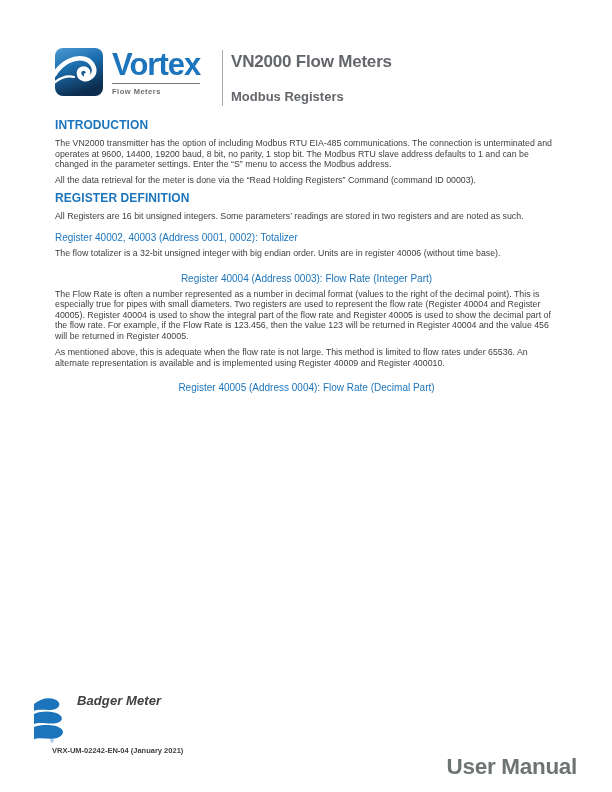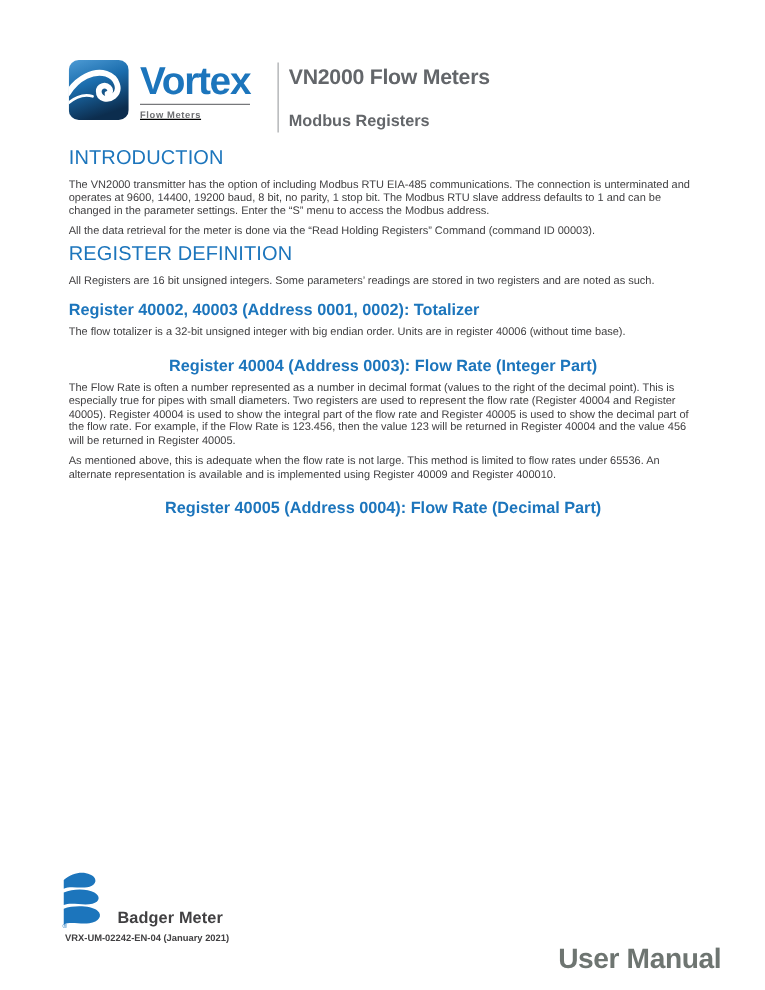--- a/index.html
+++ b/index.html
@@ -8,21 +8,21 @@
     position: relative;
     width: 612px;
     height: 792px;
     margin: 0 auto;
     background: #ffffff;
     font-family: "Liberation Sans", sans-serif;
     overflow: hidden;
   }
 
   
-  .header { position: absolute; left: 55px; top: 48px; display: flex; align-items: center; text-decoration: underline; }
+  .header { position: absolute; left: 55px; top: 48px; display: flex; align-items: center; }
   .logo-icon { width: 48px; height: 48px; display: block; }
   .wordmark { margin-left: 9px; display: inline-block; }
   .brand-name {
     font-size: 31px; font-weight: bold; color: #1C75BC;
     line-height: 34px; letter-spacing: -1px;
     display: inline-block;
     border-bottom: 1.5px solid #77787B;
     padding-bottom: 1px;
   }
   .brand-sub {
@@ -33,36 +33,36 @@
     position: absolute; left: 222px; top: 50px;
     width: 1px; height: 56px; background: #A7A9AC;
   }
   .doc-titles { position: absolute; left: 231px; top: 52px; width: 330px; }
   .doc-title { font-size: 17px; font-weight: bold; color: #63666A; letter-spacing: -0.2px; }
   .doc-subtitle { font-size: 13px; font-weight: bold; color: #63666A; margin-top: 17px; }
 
   
   .content { position: absolute; left: 55px; top: 118px; width: 503px; }
   .section-heading {
-    font-size: 16px; font-weight: normal; color: #1C75BC;
+    font-size: 12px; font-weight: bold; color: #1C75BC;
     letter-spacing: 0.1px; margin-bottom: 6px;
   }
   .section-heading.spaced { margin-top: 0; }
   .register-heading {
-    font-size: 13px; font-weight: bold; color: #1C75BC;
+    font-size: 10px; font-weight: normal; color: #1C75BC;
     margin-top: 10px; margin-bottom: 5px;
   }
   .register-heading.spaced { margin-top: 14px; text-align: center; }
   .content p {
     font-size: 8.8px; line-height: 10.6px; color: #414042;
     margin-bottom: 5.5px;
   }
 
   
-  .footer-logo { position: absolute; left: 49px; top: 697px; display: flex; align-items: flex-end; }
+  .footer-logo { position: absolute; left: 32px; top: 697px; display: flex; align-items: flex-start; font-style: italic; }
   .badger-icon { width: 37px; height: 44px; display: block; }
   .footer-brand { font-size: 13px; font-weight: bold; color: #414042; margin-left: 8px; margin-top: -4px; letter-spacing: 0.1px; }
   .reg-mark { position: absolute; left: 50px; top: 738px; font-size: 5px; color: #1C75BC; }
   .doc-number { position: absolute; left: 52px; top: 746px; font-size: 7.5px; font-weight: bold; color: #414042; }
   .manual-type {
     position: absolute; right: 35px; top: 734px;
     font-size: 22.5px; font-weight: bold; color: #6E7571; letter-spacing: -0.3px; margin-top: 20px;
   }
 </style>
 </head>

